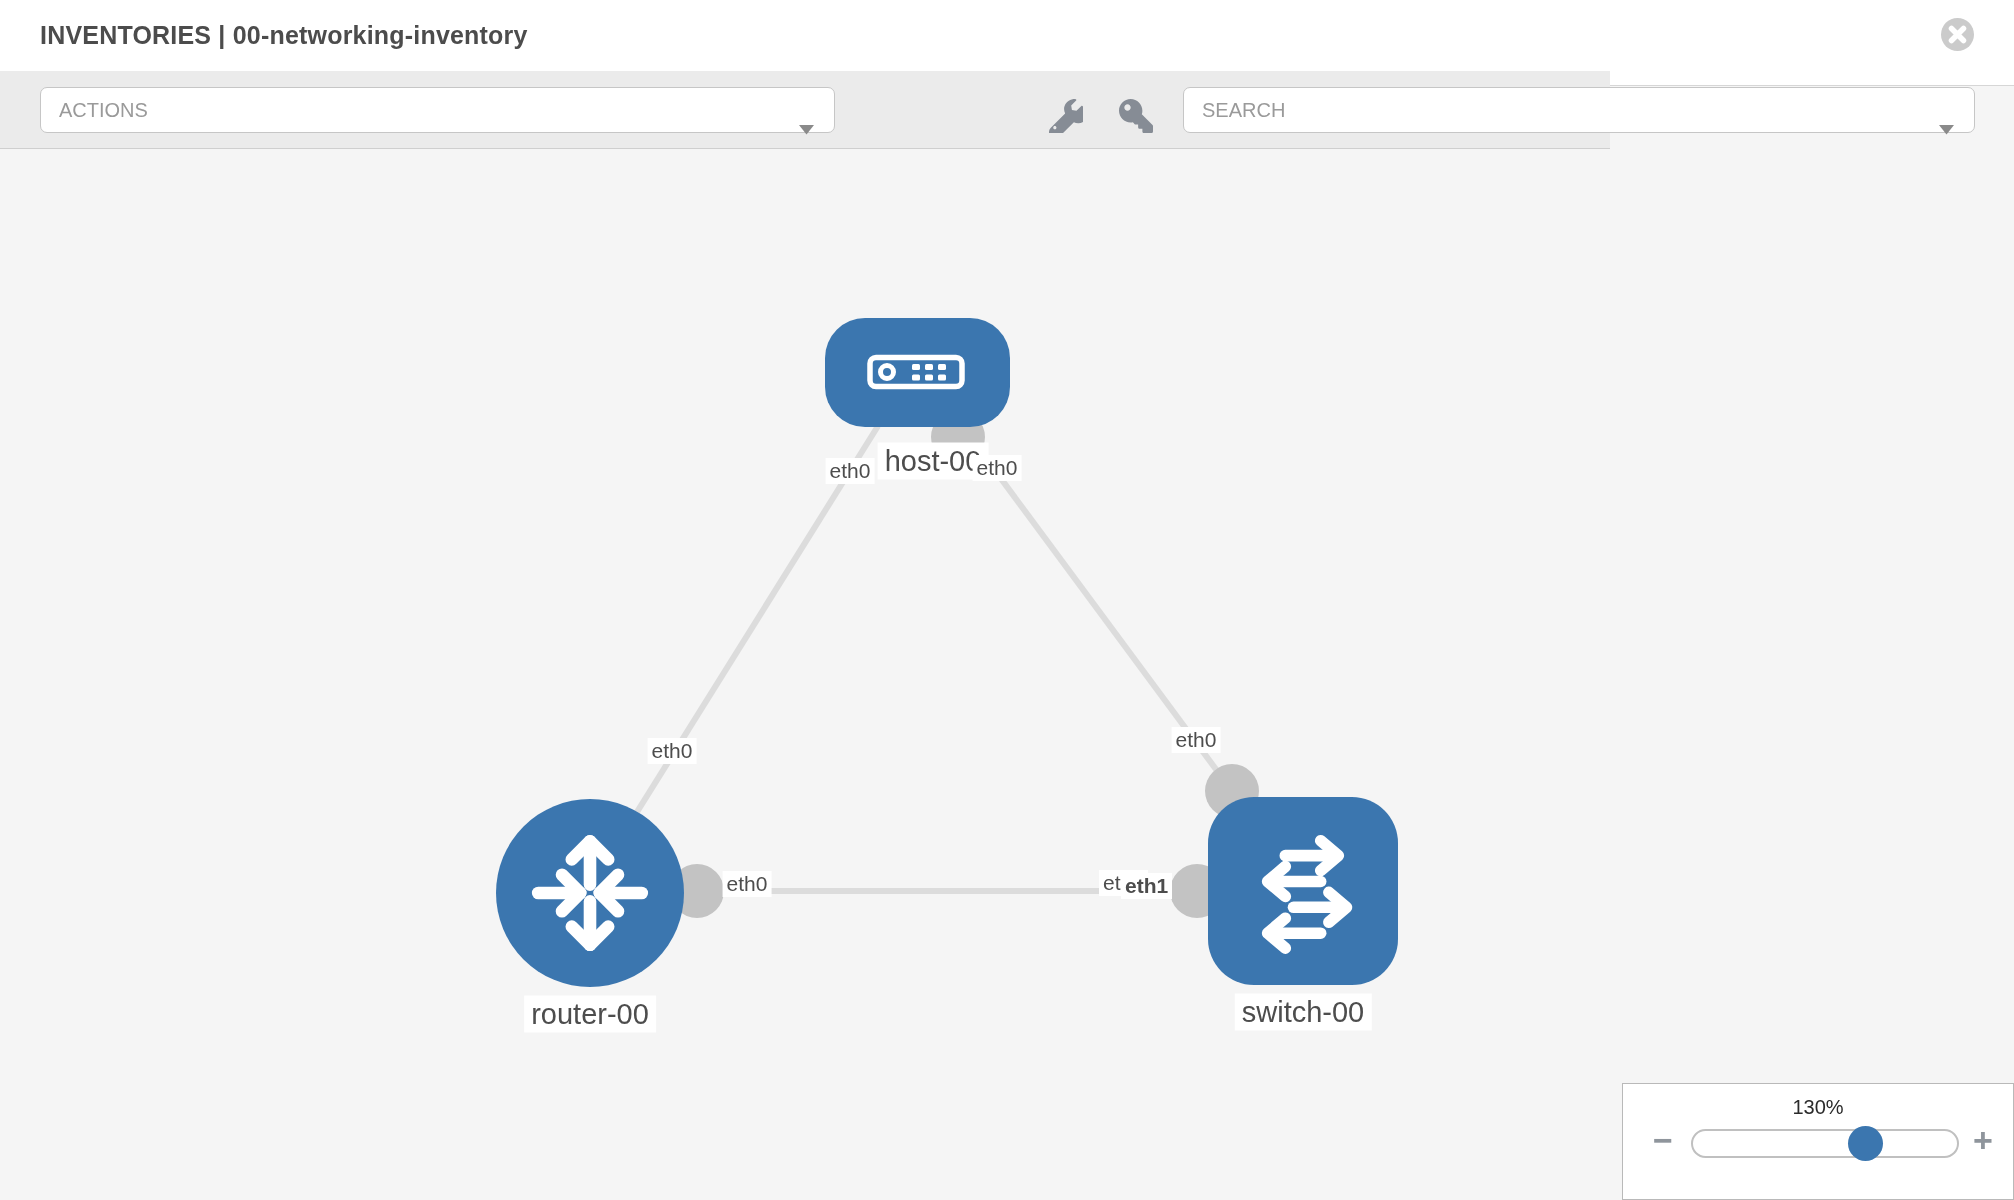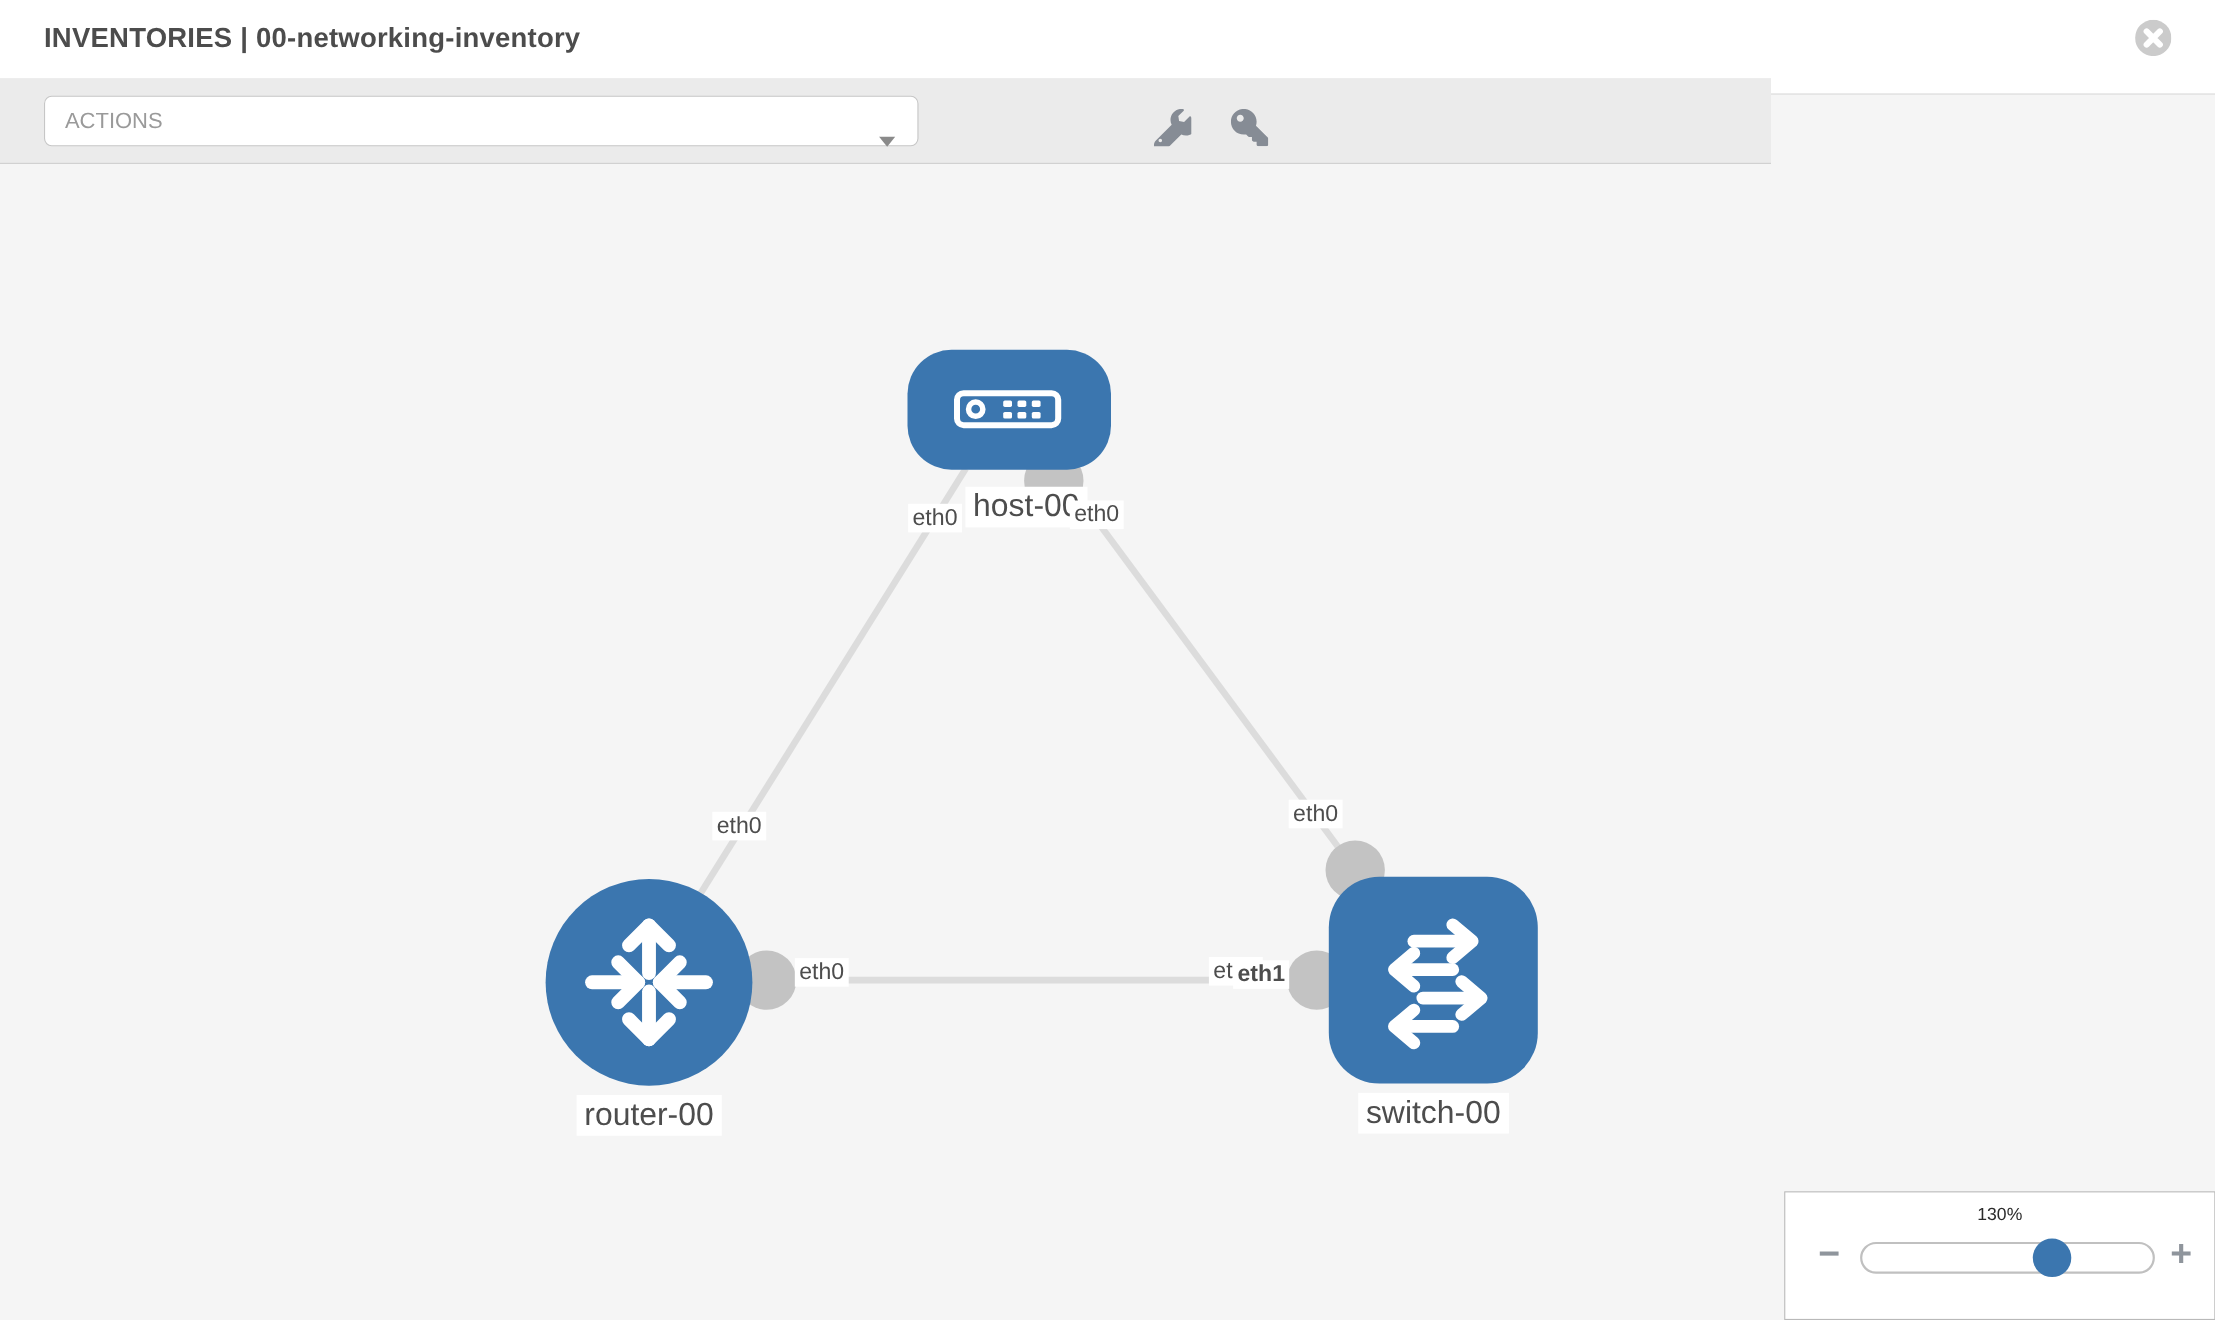--- a/index.html
+++ b/index.html
@@ -50,21 +50,21 @@
   .node-chip { font-size:29px; padding:2px 7px; }
   .if-chip   { font-size:21px; padding:1px 4px; }
   .if-chip-abs { transform:none; } 
 
   
   .zoom-panel {
     position:absolute; left:1622px; top:1083px; width:392px; height:117px;
     background:#ffffff; border:1px solid #b9b9b9; z-index:30;
   }
   .zoom-level { position:absolute; left:0; top:12px; width:100%; text-align:center;
-    font-size:16px; color:#2b2b2b; }
+    font-size:20px; color:#2b2b2b; }
   .zoom-minus, .zoom-plus {
     position:absolute; top:36px; font-size:34px; font-weight:bold; color:#8f959c;
     cursor:pointer; line-height:40px;
   }
   .zoom-minus { left:30px; }
   .zoom-plus  { left:350px; }
   .zoom-track {
     position:absolute; left:68px; top:45px; width:268px; height:29px;
     background:#ffffff; border:2px solid #c0c0c0; border-radius:15px; cursor:pointer;
   }
@@ -167,20 +167,28 @@
 
 <div class="toolbar">
   <div class="select-box actions-select">
     <span>ACTIONS</span>
     <span class="caret">
       <svg width="15" height="10" viewBox="0 0 15 10">
           <polygon points="0,0 15,0 7.5,9.5" fill="#8a8a8a"></polygon>
         </svg>
     </span>
   </div>
+  <div class="select-box search-select">
+    <span>SEARCH</span>
+    <span class="caret">
+      <svg width="15" height="10" viewBox="0 0 15 10">
+          <polygon points="0,0 15,0 7.5,9.5" fill="#8a8a8a"></polygon>
+        </svg>
+    </span>
+  </div>
 </div>
 
 <div class="tool-icon wrench-btn">
   <svg width="34" height="34" viewBox="0 0 512 512">
     <path fill="#868c95" d="M507.73 109.1c-2.24-9.03-13.54-12.09-20.12-5.51l-74.36 74.36-67.88-11.31-11.31-67.88 74.36-74.36c6.62-6.62 3.43-17.9-5.66-20.16C387.19-2.23 370.83-.33 355.2 2.13 282.6 13.57 226.4 78.05 227.02 152.3c.2 23.46 6.1 45.57 16.35 65.07L27.24 433.5c-36.32 36.32-36.32 95.21 0 131.53s95.21 36.32 131.53 0l216.15-216.15c19.5 10.25 41.61 16.15 65.07 16.35 74.25.62 138.73-55.58 150.17-128.18 2.46-15.63 4.36-31.99-2.43-47.95zM88 456c-13.25 0-24-10.75-24-24 0-13.26 10.75-24 24-24s24 10.74 24 24c0 13.25-10.75 24-24 24z"></path>
   </svg>
 </div>
 <div class="tool-icon key-btn">
   <svg width="34" height="34" viewBox="0 0 512 512">
     <g transform="scale(-1,1) translate(-512,0)">

